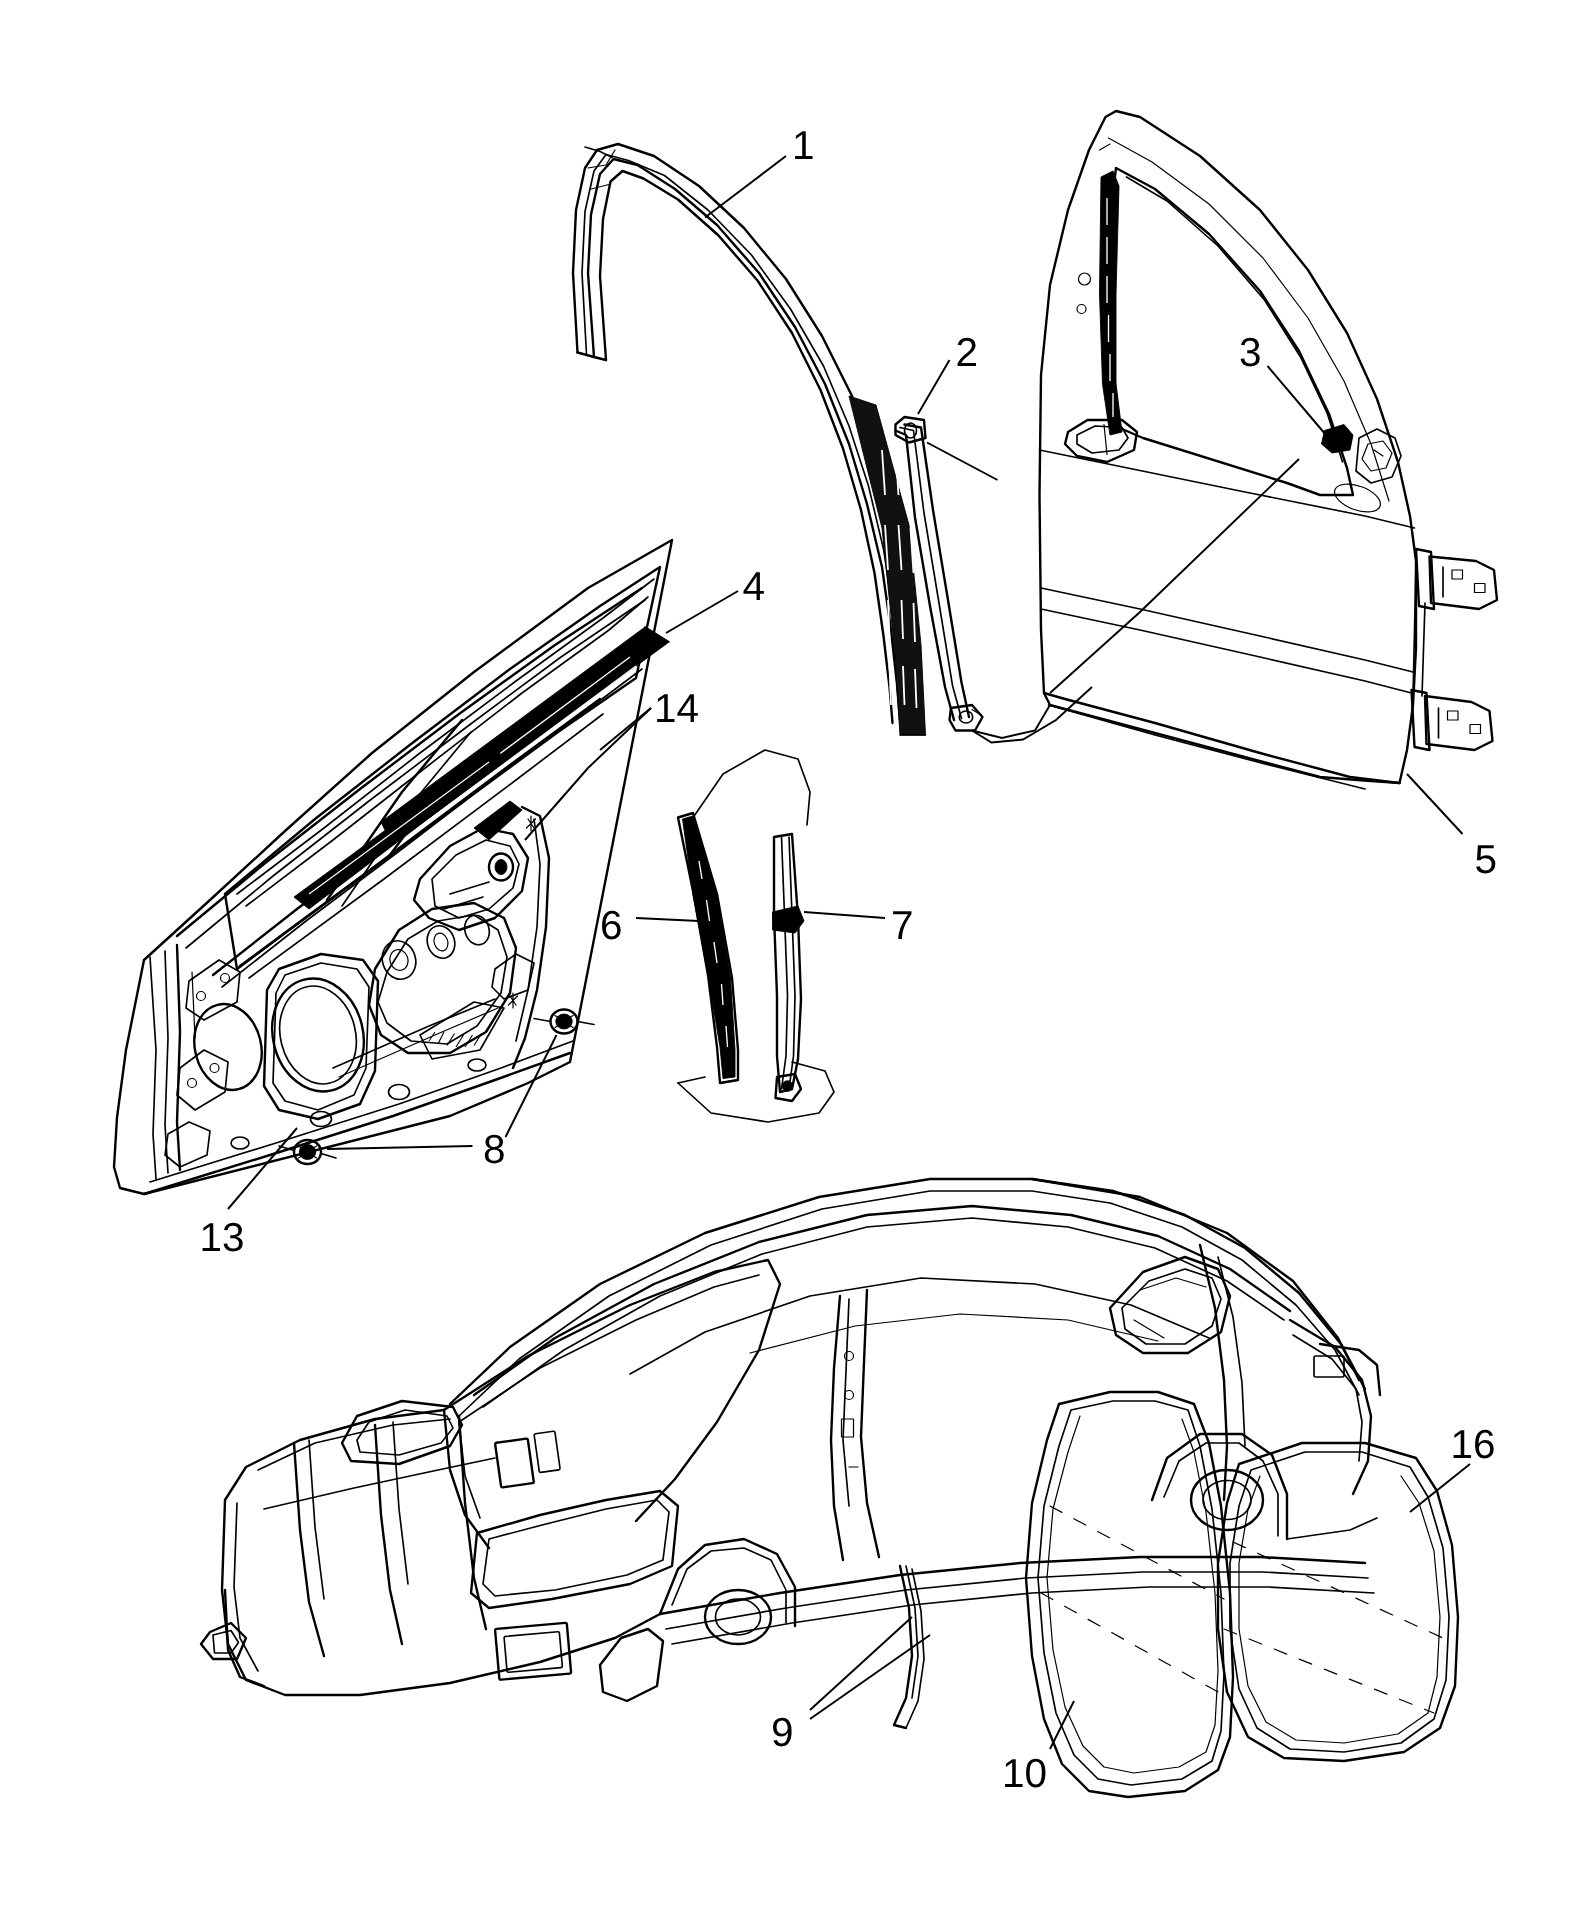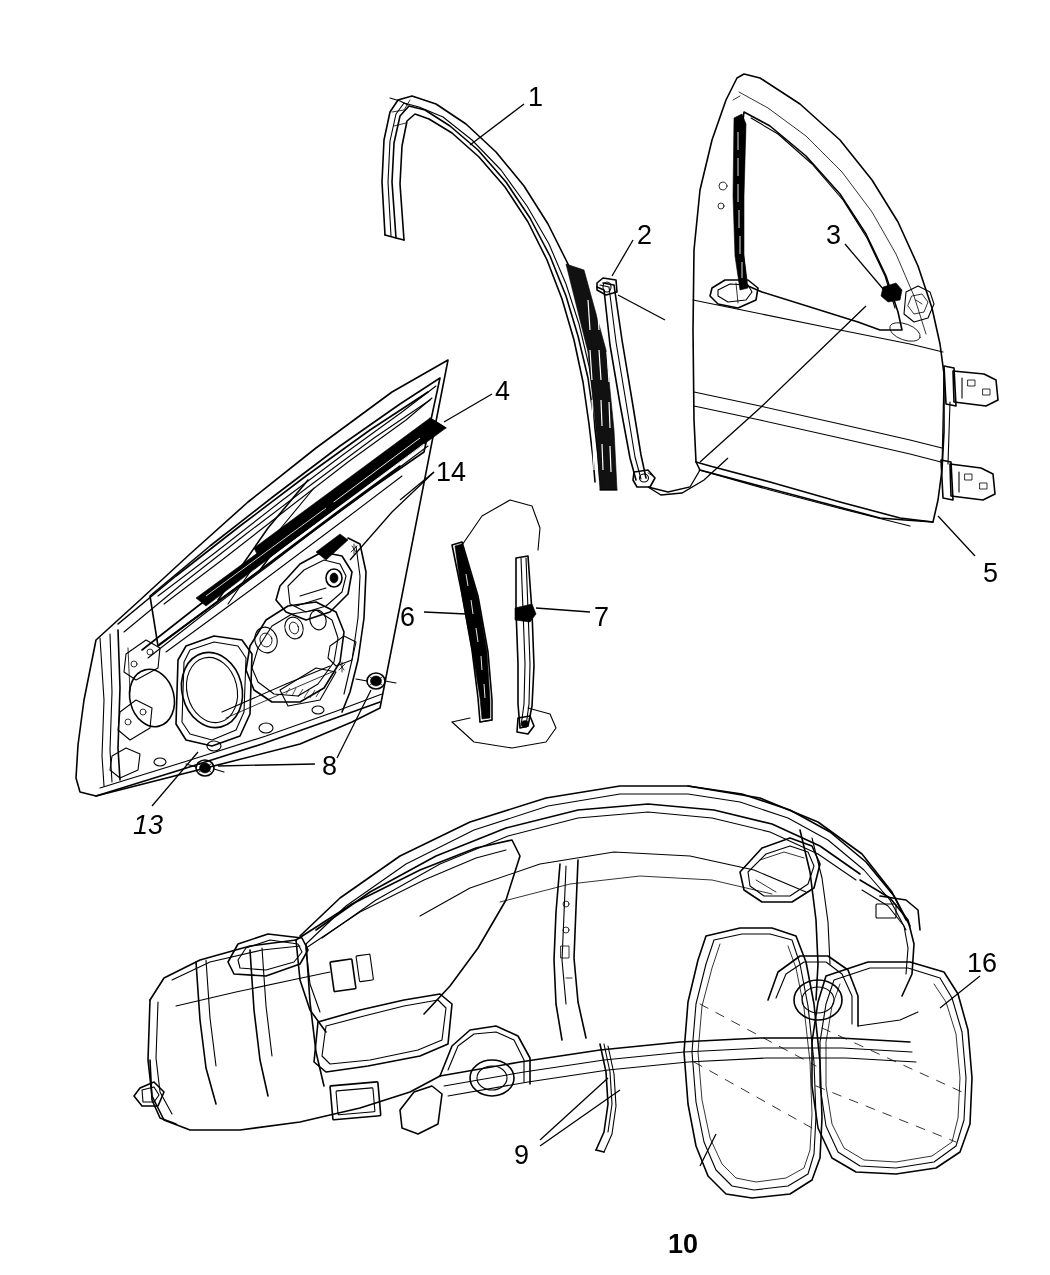--- a/index.html
+++ b/index.html
@@ -475,19 +475,19 @@
   </svg>
 
   <div class="callout-label" style="left:528px; top:84px;">1</div>
   <div class="callout-label" style="left:637px; top:222px;">2</div>
   <div class="callout-label" style="left:826px; top:222px;">3</div>
   <div class="callout-label" style="left:495px; top:378px;">4</div>
   <div class="callout-label" style="left:400px; top:604px;">6</div>
   <div class="callout-label" style="left:594px; top:604px;">7</div>
   <div class="callout-label" style="left:322px; top:753px;">8</div>
   <div class="callout-label" style="left:514px; top:1142px;">9</div>
-  <div class="callout-label" style="left:668px; top:1231px;font-weight:bold;">10</div>
+  <div class="callout-label" style="left:668px; top:1169px;">10</div>
   <div class="callout-label" style="left:967px; top:950px;">16</div>
   <div class="callout-label" style="left:983px; top:560px;">5</div>
-  <div class="callout-label" style="left:133px; top:812px;font-style:italic;">13</div>
+  <div class="callout-label" style="left:133px; top:812px;">13</div>
   <div class="callout-label" style="left:436px; top:459px;">14</div>
 
 </div>
 
 </body></html>

